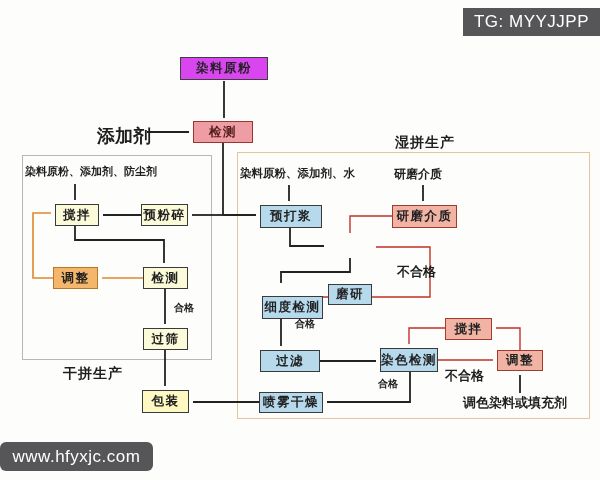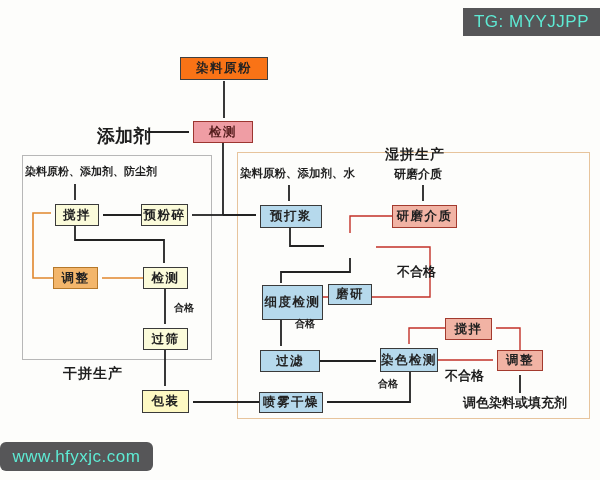--- a/index.html
+++ b/index.html
@@ -1,32 +1,32 @@
 <!DOCTYPE html>
 <html><head>
 <meta charset="utf-8">
 <style>
   html,body{margin:0;padding:0;}
   body{width:600px;height:480px;position:relative;background:#ffffff;
        font-family:"Liberation Sans","DejaVu Sans",sans-serif;}
   .canvas{position:absolute;inset:0;width:600px;height:480px;background:#fdfdfb;overflow:hidden;}
 
-  .badge{position:absolute;background:#565658;color:#5eead4;display:flex;align-items:center;
+  .badge{position:absolute;background:#565658;color:#ffffff;display:flex;align-items:center;
          justify-content:center;font-size:17px;letter-spacing:.5px;}
   .badge.tg{left:463px;top:8px;width:137px;height:28px;}
   .badge.site{left:0;top:442px;width:153px;height:29px;border-radius:6px;}
 
   .group{position:absolute;background:transparent;}
   .group.dry{left:22px;top:155px;width:188px;height:203px;border:1px solid #b7b7b7;}
   .group.wet{left:237px;top:152px;width:351px;height:265px;border:1px solid #e7c49c;}
 
   .node{position:absolute;display:flex;align-items:center;justify-content:center;
         font-size:12.5px;font-weight:700;color:#222;letter-spacing:1.5px;white-space:nowrap;
         box-sizing:border-box;}
-  .n-gray  {background:#f97316;border:1.5px solid #3f3f3f;}
+  .n-gray  {background:#d946ef;border:1.5px solid #3f3f3f;}
   .n-redtop{background:#ef9da4;border:1.5px solid #9c3530;color:#551d1d;}
   .n-yellow{background:#fbfbda;border:1.5px solid #3a3a3a;}
   .n-orange{background:#f3b66b;border:1.5px solid #b5782a;}
   .n-green {background:#fef9c3;border:1.5px solid #3a3a3a;}
   .n-blue  {background:#b6d9ec;border:1.5px solid #3a3a3a;}
   .n-pink  {background:#f1b3a4;border:1.5px solid #a33a2e;}
 
   .lbl{position:absolute;font-weight:700;color:#1e1e1e;white-space:nowrap;}
   .lbl.small{font-size:11px;}
   .lbl.mid{font-size:10px;}
@@ -96,28 +96,28 @@
   <span class="lbl small" style="left:25px;top:164px;">染料原粉、添加剂、防尘剂</span>
   <div class="node n-yellow" style="left:55px;top:204px;width:44px;height:22px;">搅拌</div>
   <div class="node n-yellow" style="left:141px;top:204px;width:47px;height:22px;">预粉碎</div>
   <div class="node n-orange" style="left:53px;top:267px;width:45px;height:22px;">调整</div>
   <div class="node n-yellow" style="left:143px;top:267px;width:45px;height:22px;">检测</div>
   <span class="lbl mid" style="left:174px;top:301px;">合格</span>
   <div class="node n-yellow" style="left:143px;top:328px;width:45px;height:22px;">过筛</div>
   <span class="lbl big" style="left:63px;top:365px;">干拼生产</span>
   <div class="node n-green" style="left:142px;top:390px;width:47px;height:23px;">包装</div>
 
-  <span class="lbl big" style="left:385px;top:134px;margin-top:12px;">湿拼生产</span>
+  <span class="lbl big" style="left:395px;top:134px;">湿拼生产</span>
   <span class="lbl small" style="left:240px;top:166px;font-size:11.5px;">染料原粉、添加剂、水</span>
   <span class="lbl small" style="left:394px;top:166px;font-size:12px;">研磨介质</span>
   <div class="node n-blue" style="left:260px;top:205px;width:62px;height:23px;">预打浆</div>
   <div class="node n-pink" style="left:392px;top:205px;width:65px;height:23px;">研磨介质</div>
   <div class="node n-blue" style="left:328px;top:237px;width:44px;height:21px;margin-top:47px;">磨研</div>
   <span class="lbl mid" style="left:397px;top:263px;font-size:13px;">不合格</span>
-  <div class="node n-blue" style="left:262px;top:285px;width:61px;height:35px;">细度检测</div>
+  <div class="node n-blue" style="left:262px;top:296px;width:61px;height:23px;">细度检测</div>
   <span class="lbl mid" style="left:295px;top:317px;">合格</span>
   <div class="node n-blue" style="left:260px;top:350px;width:60px;height:22px;">过滤</div>
   <div class="node n-pink" style="left:445px;top:318px;width:47px;height:22px;">搅拌</div>
   <div class="node n-blue" style="left:380px;top:348px;width:58px;height:24px;">染色检测</div>
   <div class="node n-pink" style="left:497px;top:350px;width:46px;height:21px;">调整</div>
   <span class="lbl mid" style="left:445px;top:367px;font-size:13px;">不合格</span>
   <span class="lbl mid" style="left:378px;top:377px;">合格</span>
   <div class="node n-blue" style="left:259px;top:392px;width:64px;height:21px;">喷雾干燥</div>
   <span class="lbl mid" style="left:463px;top:394px;font-size:13px;">调色染料或填充剂</span>
 

